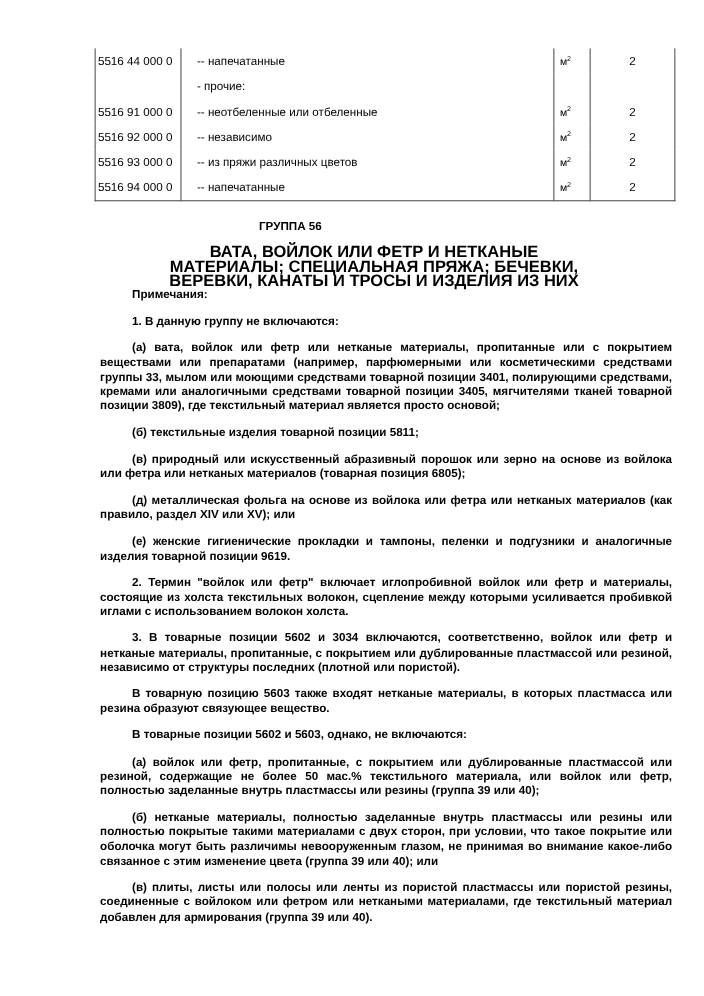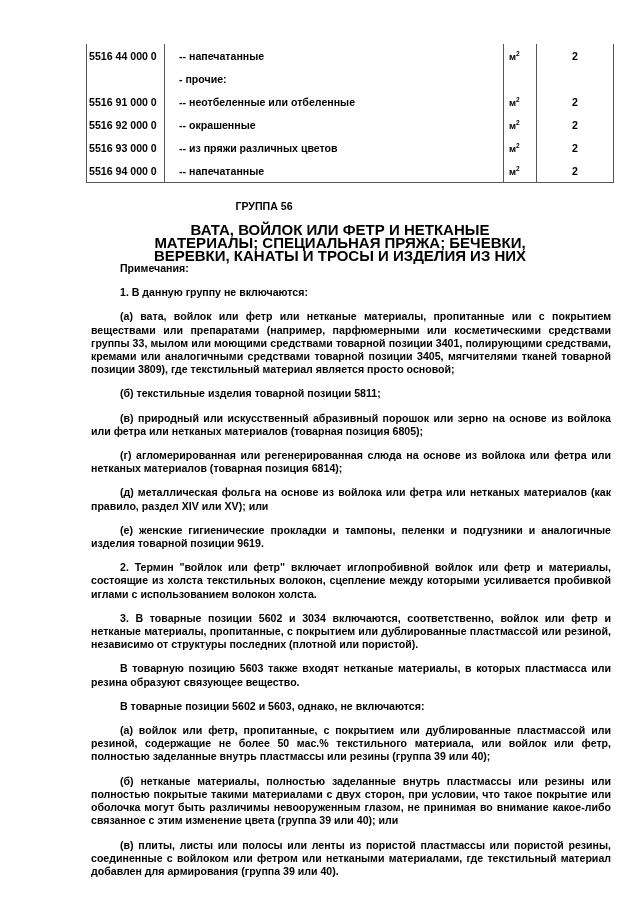--- a/index.html
+++ b/index.html
@@ -6,21 +6,21 @@
   body {
     width: 640px; height: 905px; position: relative; overflow: hidden;
     font-family: "Liberation Sans", sans-serif; color: #000; font-size: 10.6px;
   }
   .tbl {
     position: absolute; left: 86px; top: 44px; width: 528px;
     border-collapse: collapse; table-layout: fixed;
   }
   .tbl td {
     height: 23px; padding: 0 2px; vertical-align: middle; font-size: 10.6px;
-    border-left: 1px solid #555; border-right: 1px solid #555; font-weight: bold;
+    border-left: 1px solid #555; border-right: 1px solid #555;
   }
   .tbl tr:last-child td { border-bottom: 1px solid #555; }
   .tbl td.code { width: 73px; white-space: nowrap; }
   .tbl td.desc { width: 322px; padding-left: 14px; }
   .tbl td.unit { width: 25px; padding-left: 5px; font-size: 9.5px; }
   .tbl td.qty { text-align: center; }
   .tbl sup { font-size: 6.5px; vertical-align: 4px; }
   .group-title {
     position: absolute; left: 0; width: 528px; top: 200px; text-align: center;
     font-weight: bold; font-size: 10.6px;
@@ -55,21 +55,21 @@
       <td class="qty"></td>
     </tr>
     <tr>
       <td class="code">5516 91 000 0</td>
       <td class="desc">-- неотбеленные или отбеленные</td>
       <td class="unit"><span>м</span><sup>2</sup></td>
       <td class="qty">2</td>
     </tr>
     <tr>
       <td class="code">5516 92 000 0</td>
-      <td class="desc">-- окрашенные</td>
+      <td class="desc">-- независимо</td>
       <td class="unit"><span>м</span><sup>2</sup></td>
       <td class="qty">2</td>
     </tr>
     <tr>
       <td class="code">5516 93 000 0</td>
       <td class="desc">-- из пряжи различных цветов</td>
       <td class="unit"><span>м</span><sup>2</sup></td>
       <td class="qty">2</td>
     </tr>
     <tr>
@@ -83,21 +83,20 @@
 
 <div class="group-title">ГРУППА 56</div>
 <div class="group-name">ВАТА, ВОЙЛОК ИЛИ ФЕТР И НЕТКАНЫЕ МАТЕРИАЛЫ; СПЕЦИАЛЬНАЯ ПРЯЖА; БЕЧЕВКИ, ВЕРЕВКИ, КАНАТЫ И ТРОСЫ И ИЗДЕЛИЯ ИЗ НИХ</div>
 
 <div class="body-text">
   <p>Примечания:</p>
   <p>1. В данную группу не включаются:</p>
   <p>(а) вата, войлок или фетр или нетканые материалы, пропитанные или с покрытием веществами или препаратами (например, парфюмерными или косметическими средствами группы 33, мылом или моющими средствами товарной позиции 3401, полирующими средствами, кремами или аналогичными средствами товарной позиции 3405, мягчителями тканей товарной позиции 3809), где текстильный материал является просто основой;</p>
   <p>(б) текстильные изделия товарной позиции 5811;</p>
   <p>(в) природный или искусственный абразивный порошок или зерно на основе из войлока или фетра или нетканых материалов (товарная позиция 6805);</p>
-  <p>(г) агломерированная или регенерированная слюда на основе из войлока или фетра или нетканых материалов (товарная позиция 6814);</p>
   <p>(д) металлическая фольга на основе из войлока или фетра или нетканых материалов (как правило, раздел XIV или XV); или</p>
   <p>(е) женские гигиенические прокладки и тампоны, пеленки и подгузники и аналогичные изделия товарной позиции 9619.</p>
   <p>2. Термин "войлок или фетр" включает иглопробивной войлок или фетр и материалы, состоящие из холста текстильных волокон, сцепление между которыми усиливается пробивкой иглами с использованием волокон холста.</p>
   <p>3. В товарные позиции 5602 и 3034 включаются, соответственно, войлок или фетр и нетканые материалы, пропитанные, с покрытием или дублированные пластмассой или резиной, независимо от структуры последних (плотной или пористой).</p>
   <p>В товарную позицию 5603 также входят нетканые материалы, в которых пластмасса или резина образуют связующее вещество.</p>
   <p>В товарные позиции 5602 и 5603, однако, не включаются:</p>
   <p>(а) войлок или фетр, пропитанные, с покрытием или дублированные пластмассой или резиной, содержащие не более 50 мас.% текстильного материала, или войлок или фетр, полностью заделанные внутрь пластмассы или резины (группа 39 или 40);</p>
   <p>(б) нетканые материалы, полностью заделанные внутрь пластмассы или резины или полностью покрытые такими материалами с двух сторон, при условии, что такое покрытие или оболочка могут быть различимы невооруженным глазом, не принимая во внимание какое-либо связанное с этим изменение цвета (группа 39 или 40); или</p>
   <p>(в) плиты, листы или полосы или ленты из пористой пластмассы или пористой резины, соединенные с войлоком или фетром или неткаными материалами, где текстильный материал добавлен для армирования (группа 39 или 40).</p>
 </div>

